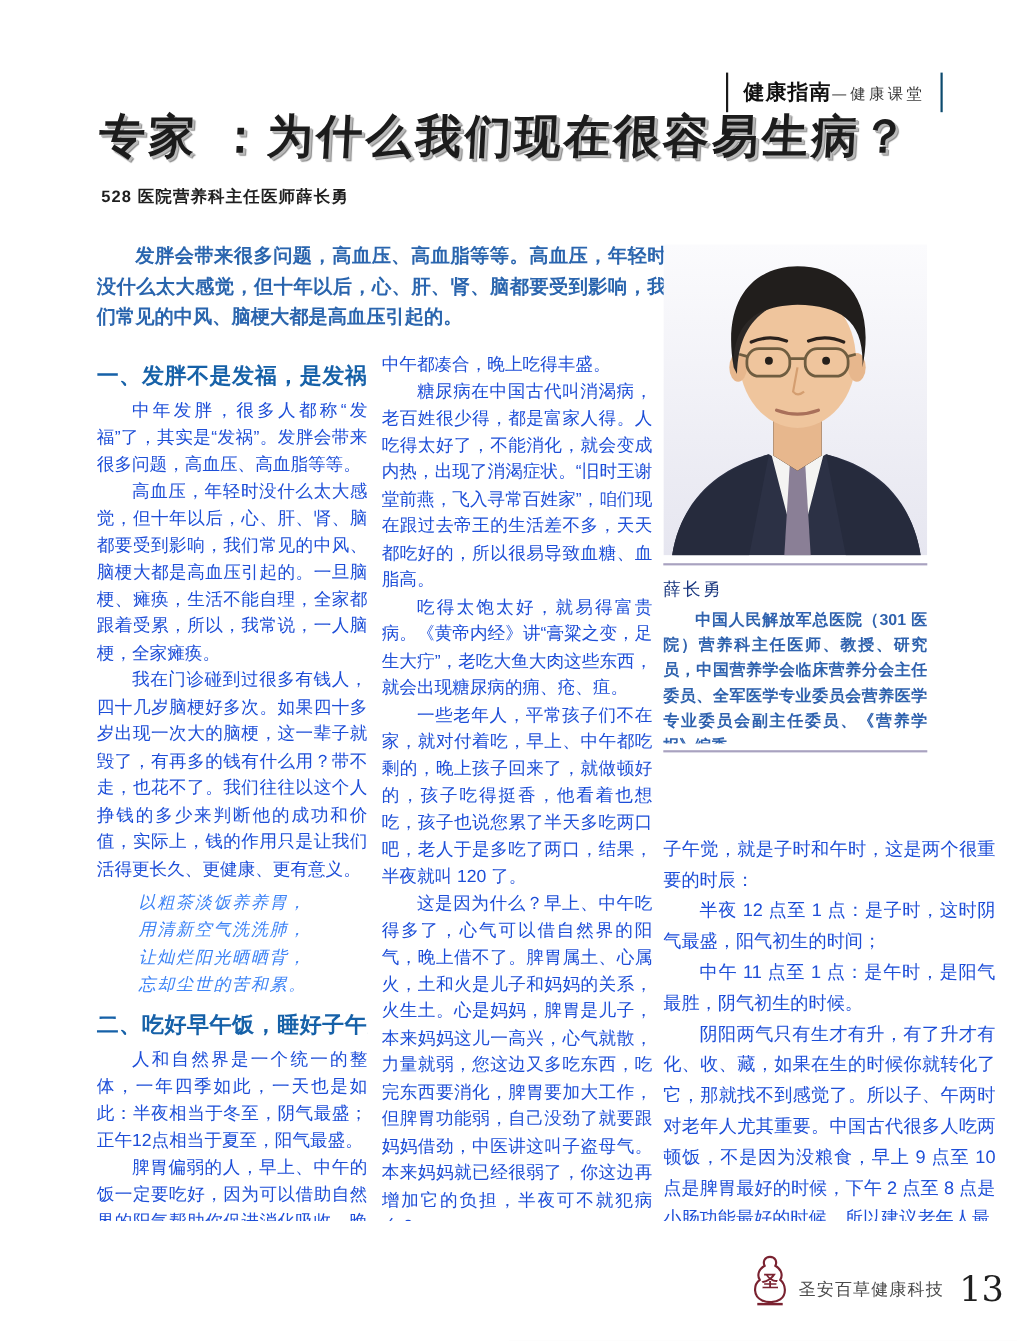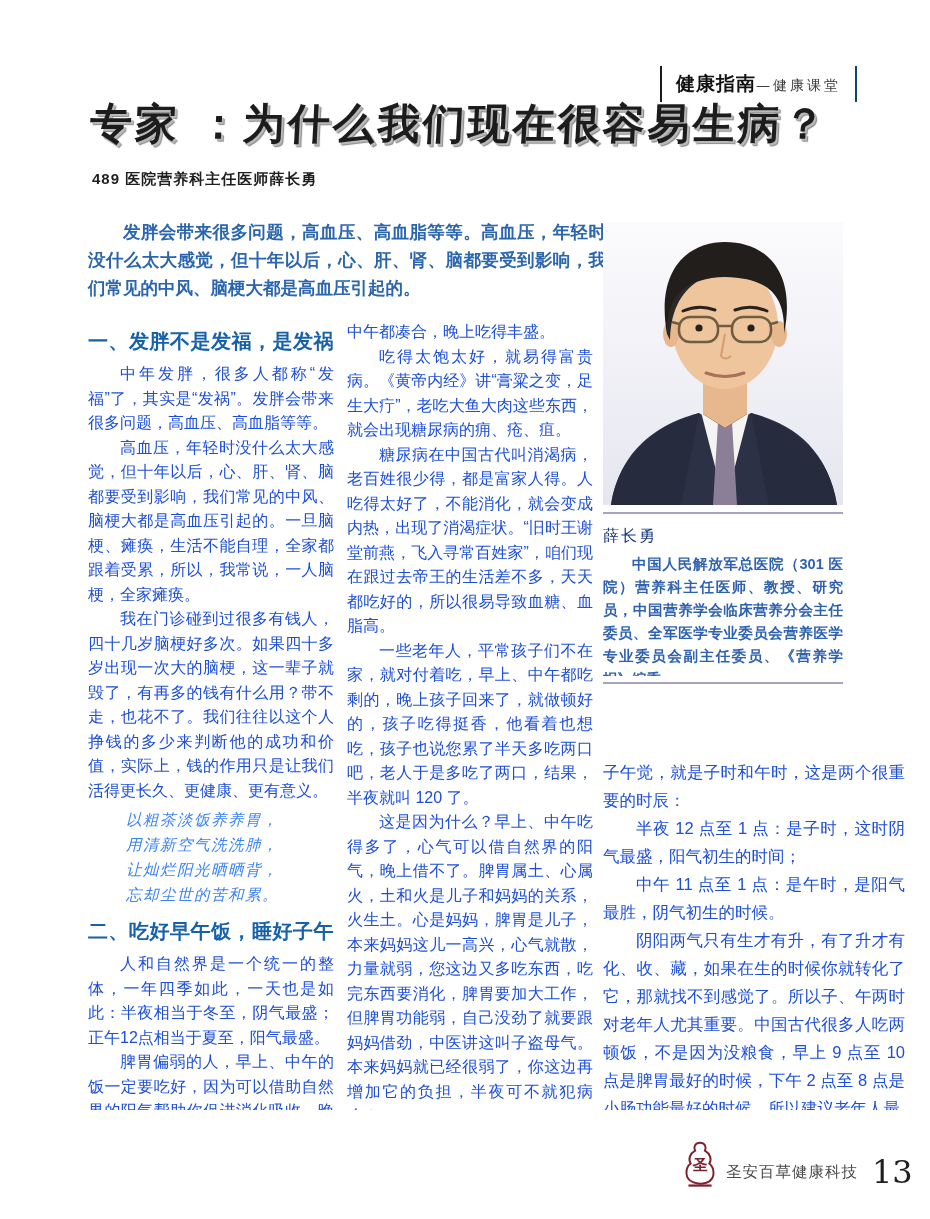--- a/index.html
+++ b/index.html
@@ -102,21 +102,21 @@
 </head>
 <body>
 
 <div class="page">
 
   <div class="header-tag">
     <span class="tag-title">健康指南</span><span class="tag-sub">—健康课堂</span>
   </div>
 
   <h1 class="title">专家 ：为什么我们现在很容易生病？</h1>
-  <div class="byline">489 医院营养科主任医师薛长勇</div>
+  <div class="byline">528 医院营养科主任医师薛长勇</div>
 
   <p class="intro">发胖会带来很多问题，高血压、高血脂等等。高血压，年轻时没什么太大感觉，但十年以后，心、肝、肾、脑都要受到影响，我们常见的中风、脑梗大都是高血压引起的。</p>
 
   <div class="col col1">
     <h2 class="sec-heading">一、发胖不是发福，是发祸</h2>
     <p class="body-para">中年发胖，很多人都称“发福”了，其实是“发祸”。发胖会带来很多问题，高血压、高血脂等等。</p>
     <p class="body-para">高血压，年轻时没什么太大感觉，但十年以后，心、肝、肾、脑都要受到影响，我们常见的中风、脑梗大都是高血压引起的。一旦脑梗、瘫痪，生活不能自理，全家都跟着受累，所以，我常说，一人脑梗，全家瘫痪。</p>
     <p class="body-para">我在门诊碰到过很多有钱人，四十几岁脑梗好多次。如果四十多岁出现一次大的脑梗，这一辈子就毁了，有再多的钱有什么用？带不走，也花不了。我们往往以这个人挣钱的多少来判断他的成功和价值，实际上，钱的作用只是让我们活得更长久、更健康、更有意义。</p>
     <div class="poem">
       <div class="poem-line">以粗茶淡饭养养胃，</div>
@@ -124,22 +124,22 @@
       <div class="poem-line">让灿烂阳光晒晒背，</div>
       <div class="poem-line">忘却尘世的苦和累。</div>
     </div>
     <h2 class="sec-heading second">二、吃好早午饭，睡好子午觉</h2>
     <p class="body-para">人和自然界是一个统一的整体，一年四季如此，一天也是如此：半夜相当于冬至，阴气最盛；正午12点相当于夏至，阳气最盛。</p>
     <p class="body-para">脾胃偏弱的人，早上、中午的饭一定要吃好，因为可以借助自然界的阳气帮助你促进消化吸收。晚饭切记少吃点，别早上、</p>
   </div>
 
   <div class="col col2">
     <p class="body-para no-indent">中午都凑合，晚上吃得丰盛。</p>
+    <p class="body-para">糖尿病在中国古代叫消渴病，老百姓很少得，都是富家人得。人吃得太好了，不能消化，就会变成内热，出现了消渴症状。“旧时王谢堂前燕，飞入寻常百姓家”，咱们现在跟过去帝王的生活差不多，天天都吃好的，所以很易导致血糖、血脂高。</p>
     <p class="body-para">吃得太饱太好，就易得富贵病。《黄帝内经》讲“膏粱之变，足生大疔”，老吃大鱼大肉这些东西，就会出现糖尿病的痈、疮、疽。</p>
-    <p class="body-para">糖尿病在中国古代叫消渴病，老百姓很少得，都是富家人得。人吃得太好了，不能消化，就会变成内热，出现了消渴症状。“旧时王谢堂前燕，飞入寻常百姓家”，咱们现在跟过去帝王的生活差不多，天天都吃好的，所以很易导致血糖、血脂高。</p>
     <p class="body-para">一些老年人，平常孩子们不在家，就对付着吃，早上、中午都吃剩的，晚上孩子回来了，就做顿好的，孩子吃得挺香，他看着也想吃，孩子也说您累了半天多吃两口吧，老人于是多吃了两口，结果，半夜就叫 120 了。</p>
     <p class="body-para">这是因为什么？早上、中午吃得多了，心气可以借自然界的阳气，晚上借不了。脾胃属土、心属火，土和火是儿子和妈妈的关系，火生土。心是妈妈，脾胃是儿子，本来妈妈这儿一高兴，心气就散，力量就弱，您这边又多吃东西，吃完东西要消化，脾胃要加大工作，但脾胃功能弱，自己没劲了就要跟妈妈借劲，中医讲这叫子盗母气。本来妈妈就已经很弱了，你这边再增加它的负担，半夜可不就犯病么？</p>
 
   </div>
 
   <div class="col3">
 
     <div class="photo">
       <svg width="240" height="283" viewBox="0 0 240 283" xmlns="http://www.w3.org/2000/svg">
         <defs>

